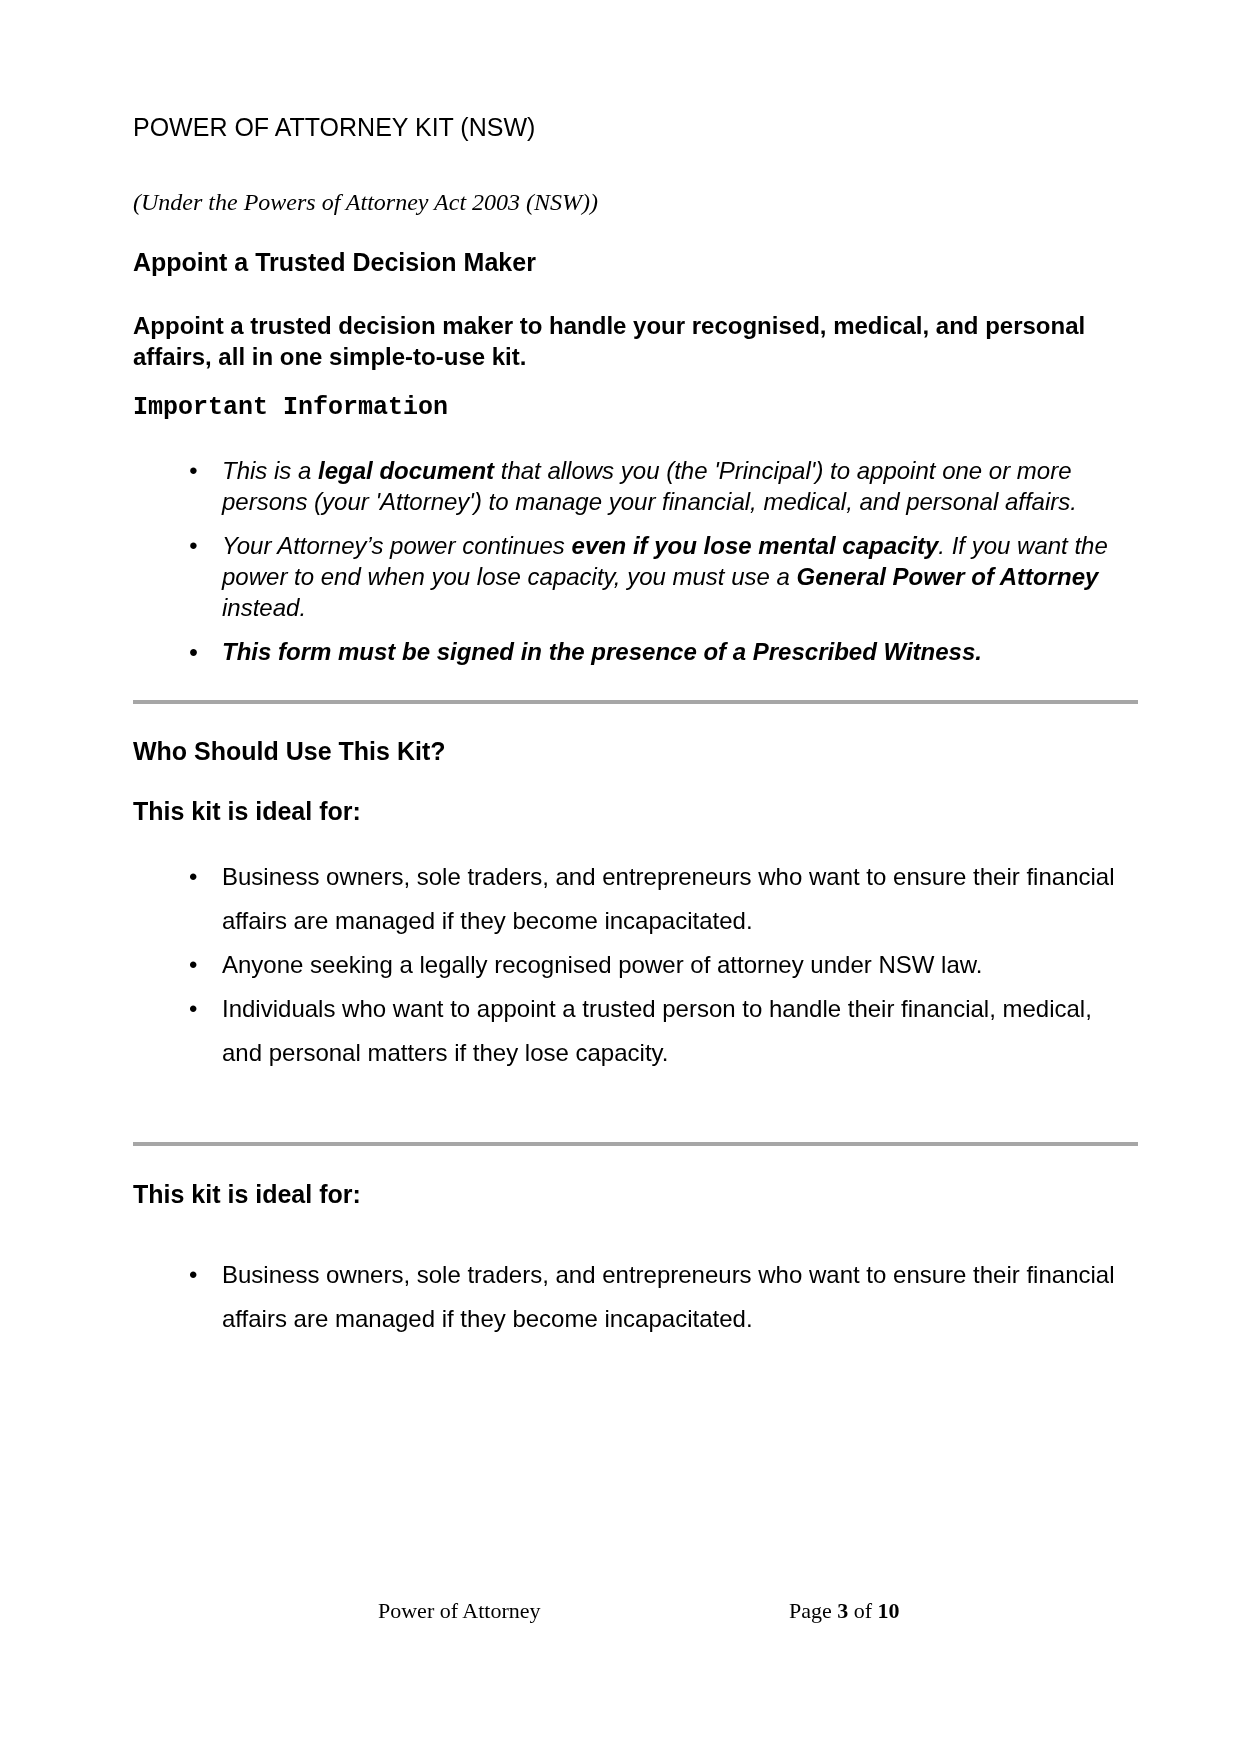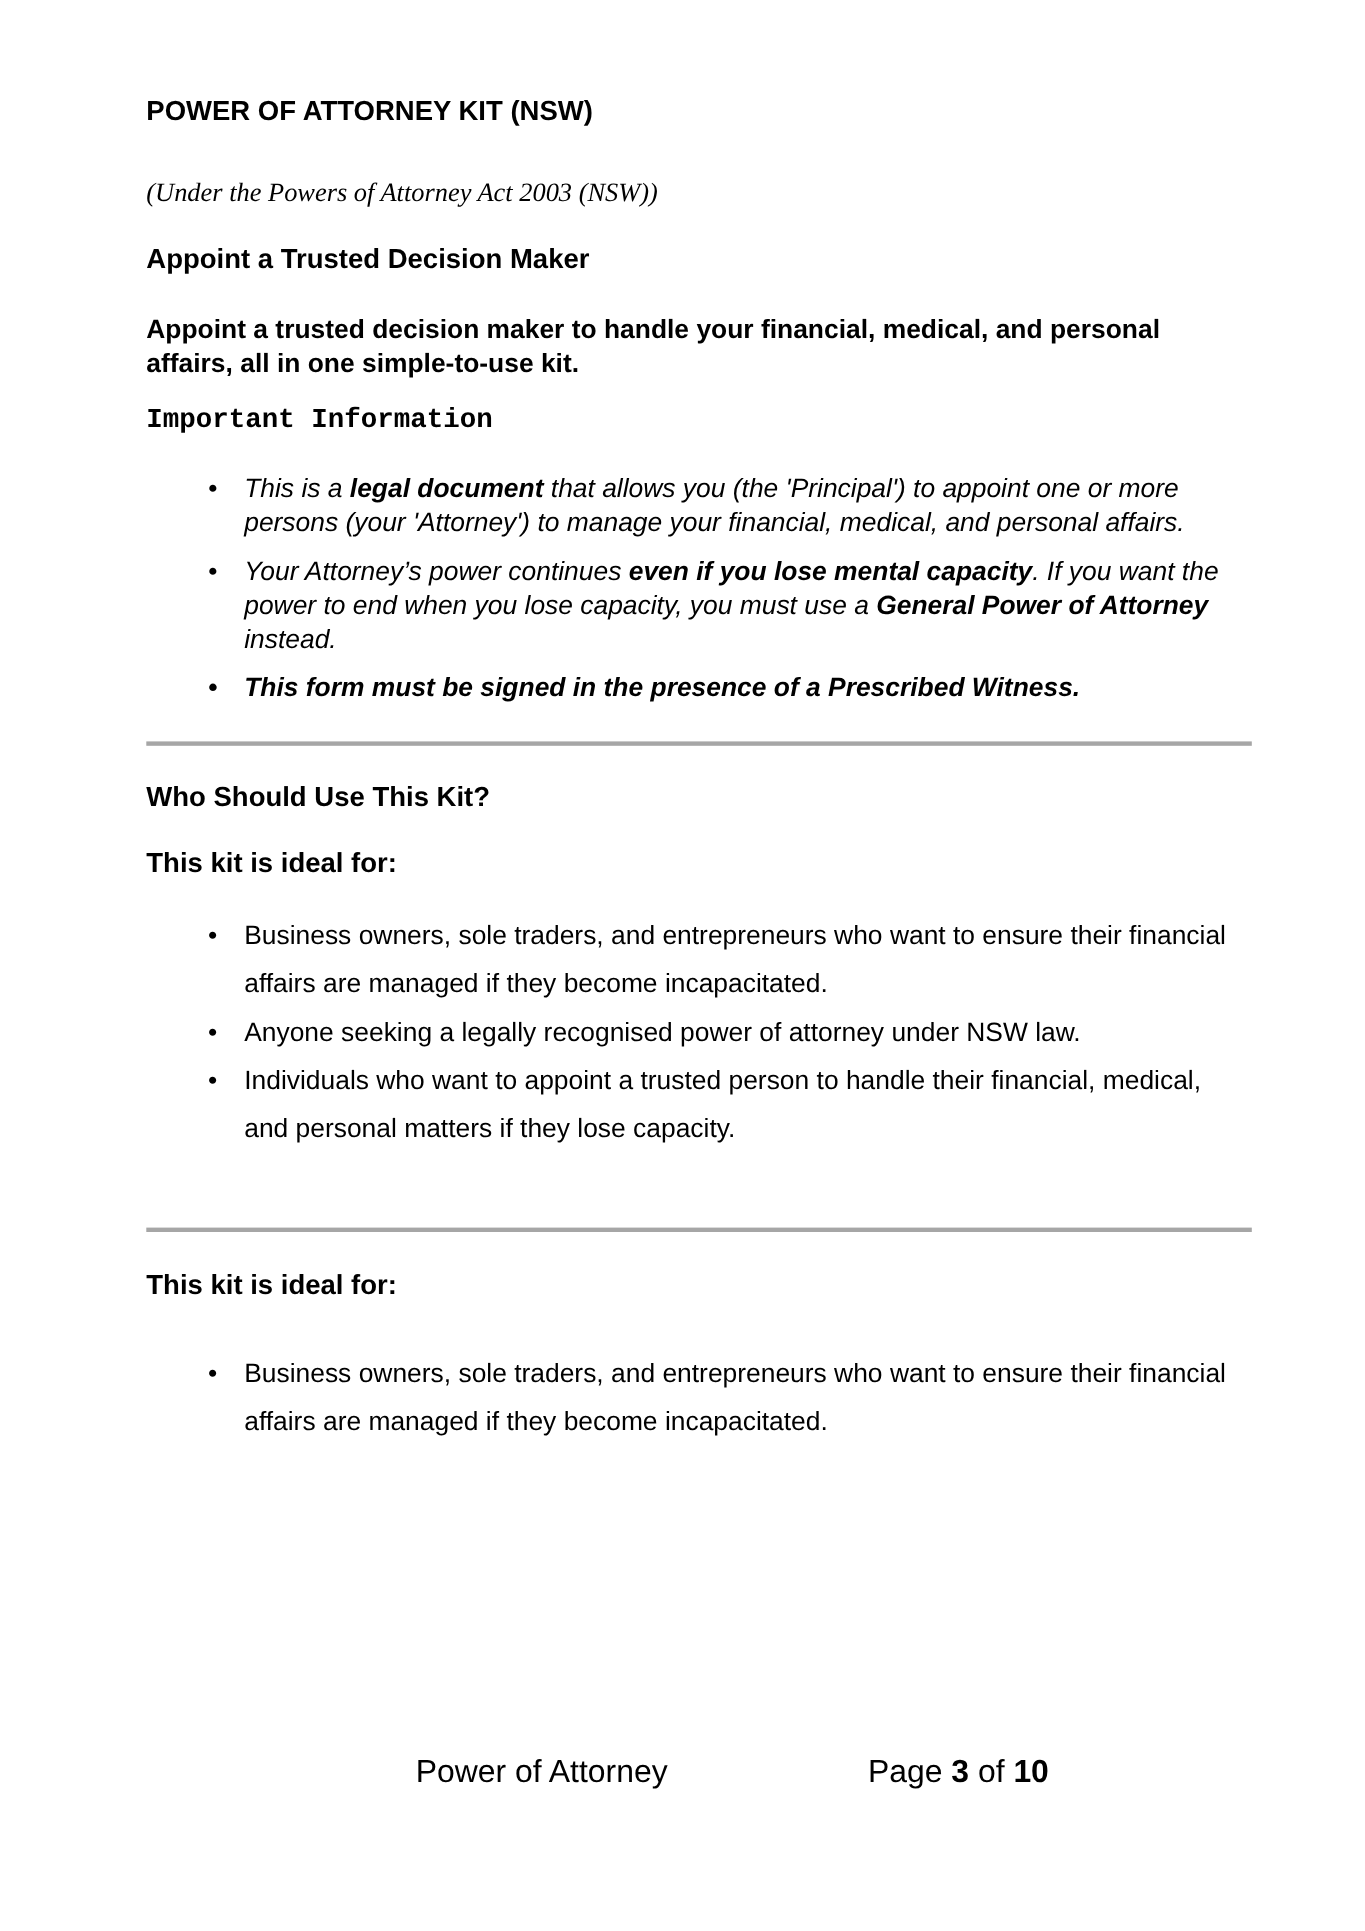--- a/index.html
+++ b/index.html
@@ -13,23 +13,23 @@
     height: 1755px;
     background: #ffffff;
     box-sizing: border-box;
     padding: 0 103px 0 133px;
     color: #000000;
     font-family: "Liberation Sans", "DejaVu Sans", sans-serif;
     font-size: 24px;
     overflow: hidden;
   }
   .doc-title {
-    margin: 85px 0 0 0;
+    margin: 111px 0 0 0;
     font-size: 25px;
-    font-weight: 700;
+    font-weight: 400;
     line-height: 32px;
   }
   .subtitle {
     margin: 44px 0 0 0;
     font-style: italic;
     font-size: 24px;
     line-height: 31px;
     font-family: Liberation Serif, serif;
   }
   .h2 {
@@ -79,38 +79,39 @@
     margin: 0;
   }
   .divider.first  { margin-top: 33px; }
   .divider.second { margin-top: 67px; }
   .footer {
     position: absolute;
     top: 1598px;
     left: 0;
     width: 1085px;
     height: 30px;
-    font-size: 29px;
+    font-size: 22px;
     line-height: 26px;
+    font-family: Liberation Serif, serif;
   }
   .footer .footer-left  { position: absolute; left: 378px; }
   .footer .footer-right { position: absolute; left: 789px; }
 </style>
 </head>
 <body>
 
 <div class="page">
 
   <h1 class="doc-title">POWER OF ATTORNEY KIT (NSW)</h1>
 
   <p class="subtitle">(Under the Powers of Attorney Act 2003 (NSW))</p>
 
   <h2 class="h2 appoint">Appoint a Trusted Decision Maker</h2>
 
-  <p class="intro-bold">Appoint a trusted decision maker to handle your financial, medical, and personal affairs, all in one simple-to-use kit.</p>
+  <p class="intro-bold">Appoint a trusted decision maker to handle your recognised, medical, and personal affairs, all in one simple-to-use kit.</p>
 
   <h2 class="h2 important">Important Information</h2>
 
   <ul class="doc-list tight">
     <li>This is a <b>legal document</b> that allows you (the 'Principal') to appoint one or more persons (your 'Attorney') to manage your financial, medical, and personal affairs.</li>
     <li>Your Attorney’s power continues <b>even if you lose mental capacity</b>. If you want the power to end when you lose capacity, you must use a <b>General Power of Attorney</b> instead.</li>
     <li class="all-bold"><b>This form must be signed in the presence of a Prescribed Witness.</b></li>
   </ul>
 
   <div class="divider first"></div>

